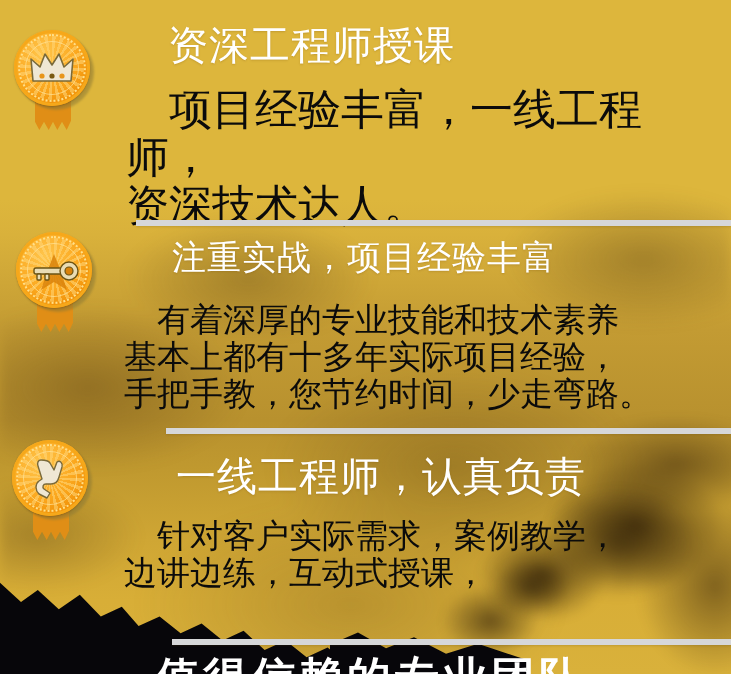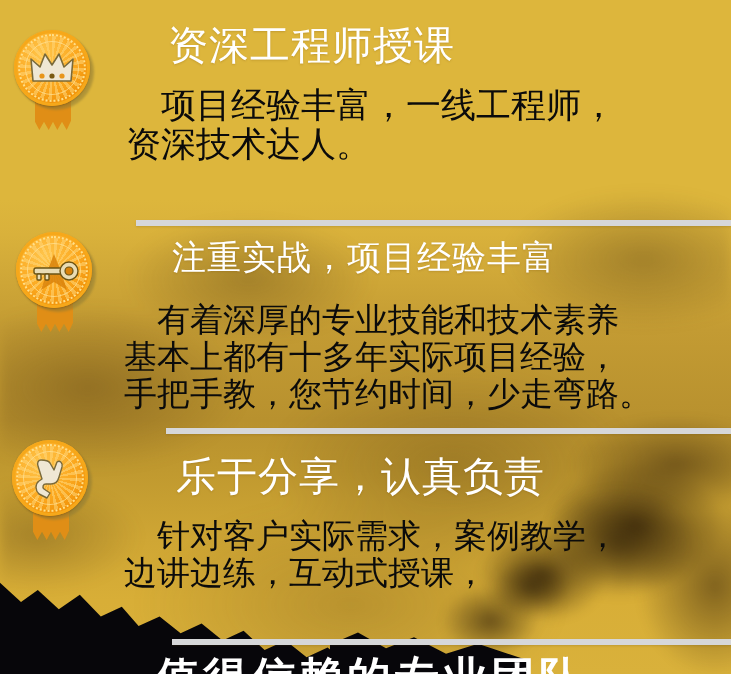--- a/index.html
+++ b/index.html
@@ -258,21 +258,21 @@
             </div>
           </div>
         </div>
       </div>
 
       <div class="text-slot" style="left:168px; top:24px;">
         <div class="headline" style="font-size:40px;">资深工程师授课</div>
       </div>
 
       <div class="text-slot" style="left:126px; top:85px; width:600px;">
-        <div class="body-text" style="font-size:35px;">　项目经验丰富，一线工程师，
+        <div class="body-text" style="font-size:43px;">　项目经验丰富，一线工程师，
 资深技术达人。</div>
       </div>
     </div>
 
     <div class="divider" style="left:136px; top:220px; width:595px;"></div>
 
     <div class="section">
 
       <div class="badge-slot" style="left:10px; top:228px;">
         <div class="medal">
@@ -324,21 +324,21 @@
             <div class="glyph">
               <svg width="40" height="42" viewBox="0 0 40 42">
                 <path d="M11 3 C8 3 7 6 8 9 L12 22 L9 24 C5 27 5 33 9 37 L17 41 L20 36 L14 32 C12 30 13 27 16 27 L21 27 C25 27 28 24 29 20 L32 10 C33 6 30 3 27 5 L24 13 L20 6 C18 3 14 3 11 3 Z" fill="#efe7d4" stroke="#7a6a3a" stroke-width="1.4" stroke-linejoin="round"></path>
               </svg>
             </div>
           </div>
         </div>
       </div>
 
       <div class="text-slot" style="left:176px; top:455px;">
-        <div class="headline" style="font-size:40px;">乐于分享，认真负责</div>
+        <div class="headline" style="font-size:40px;">一线工程师，认真负责</div>
       </div>
 
       <div class="text-slot" style="left:124px; top:518px; width:610px;">
         <div class="body-text" style="font-size:33px;">　针对客户实际需求，案例教学，
 边讲边练，互动式授课，</div>
       </div>
     </div>
 
     <div class="divider" style="left:172px; top:639px; width:559px;"></div>
 

